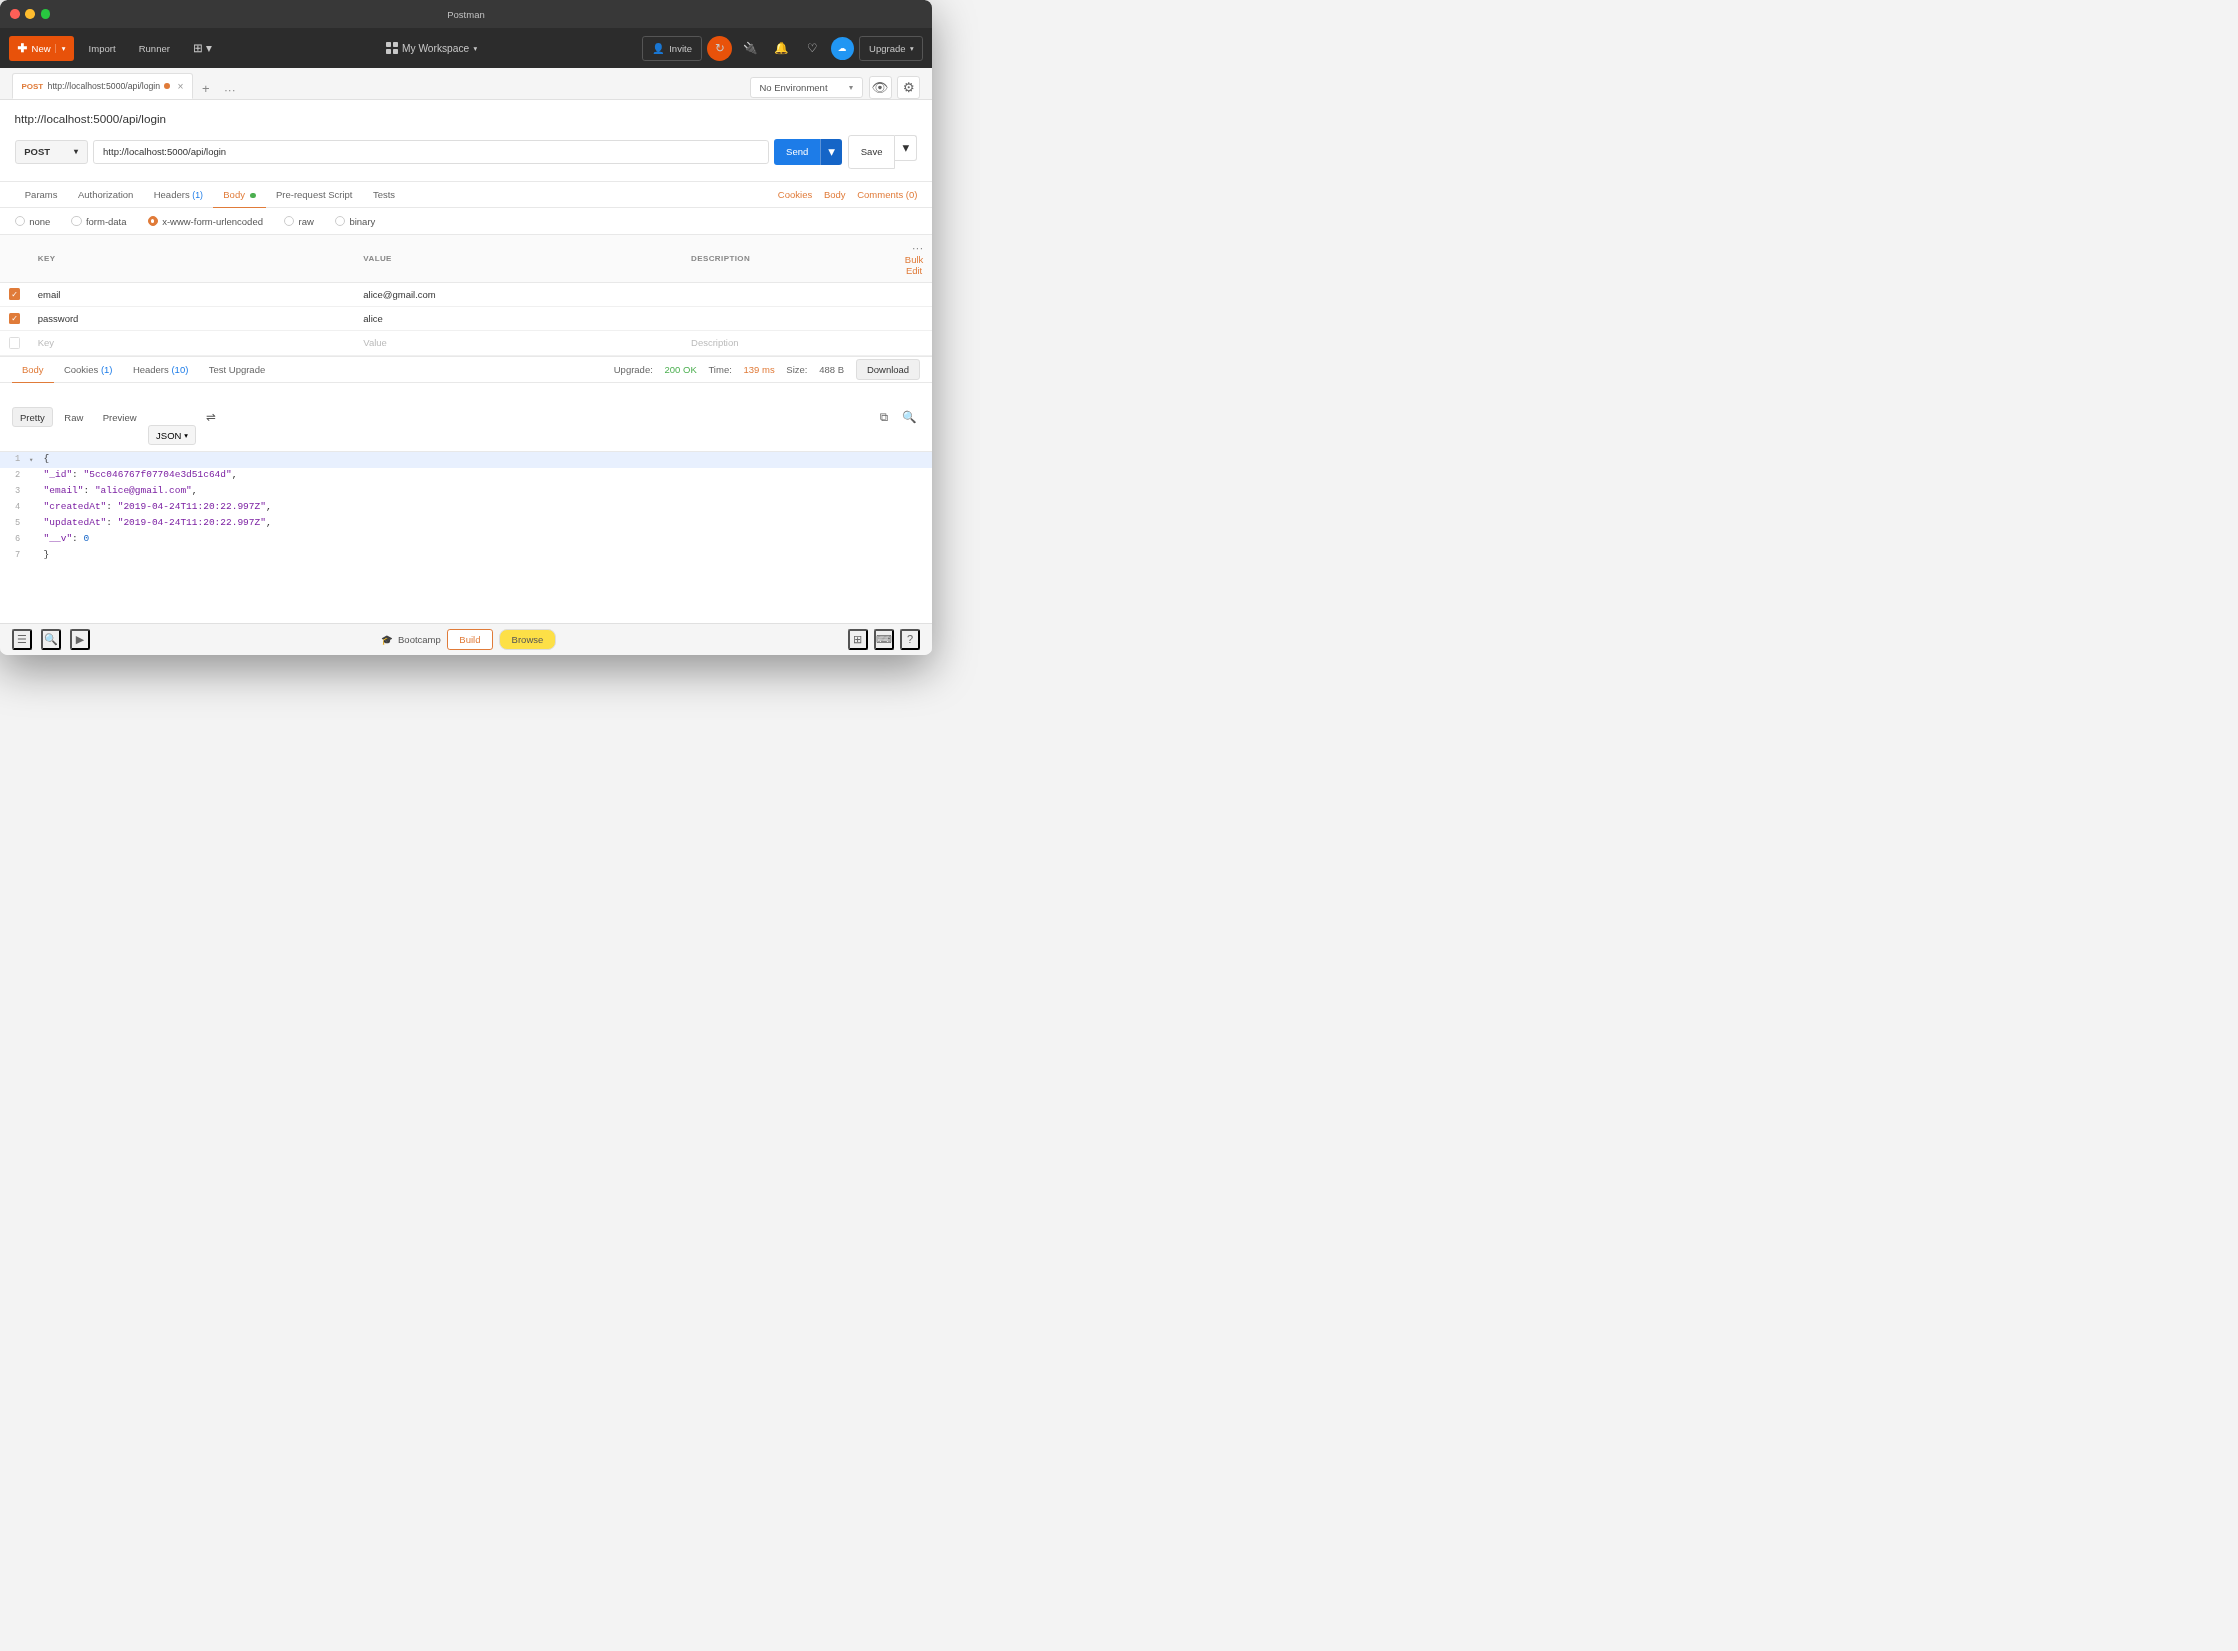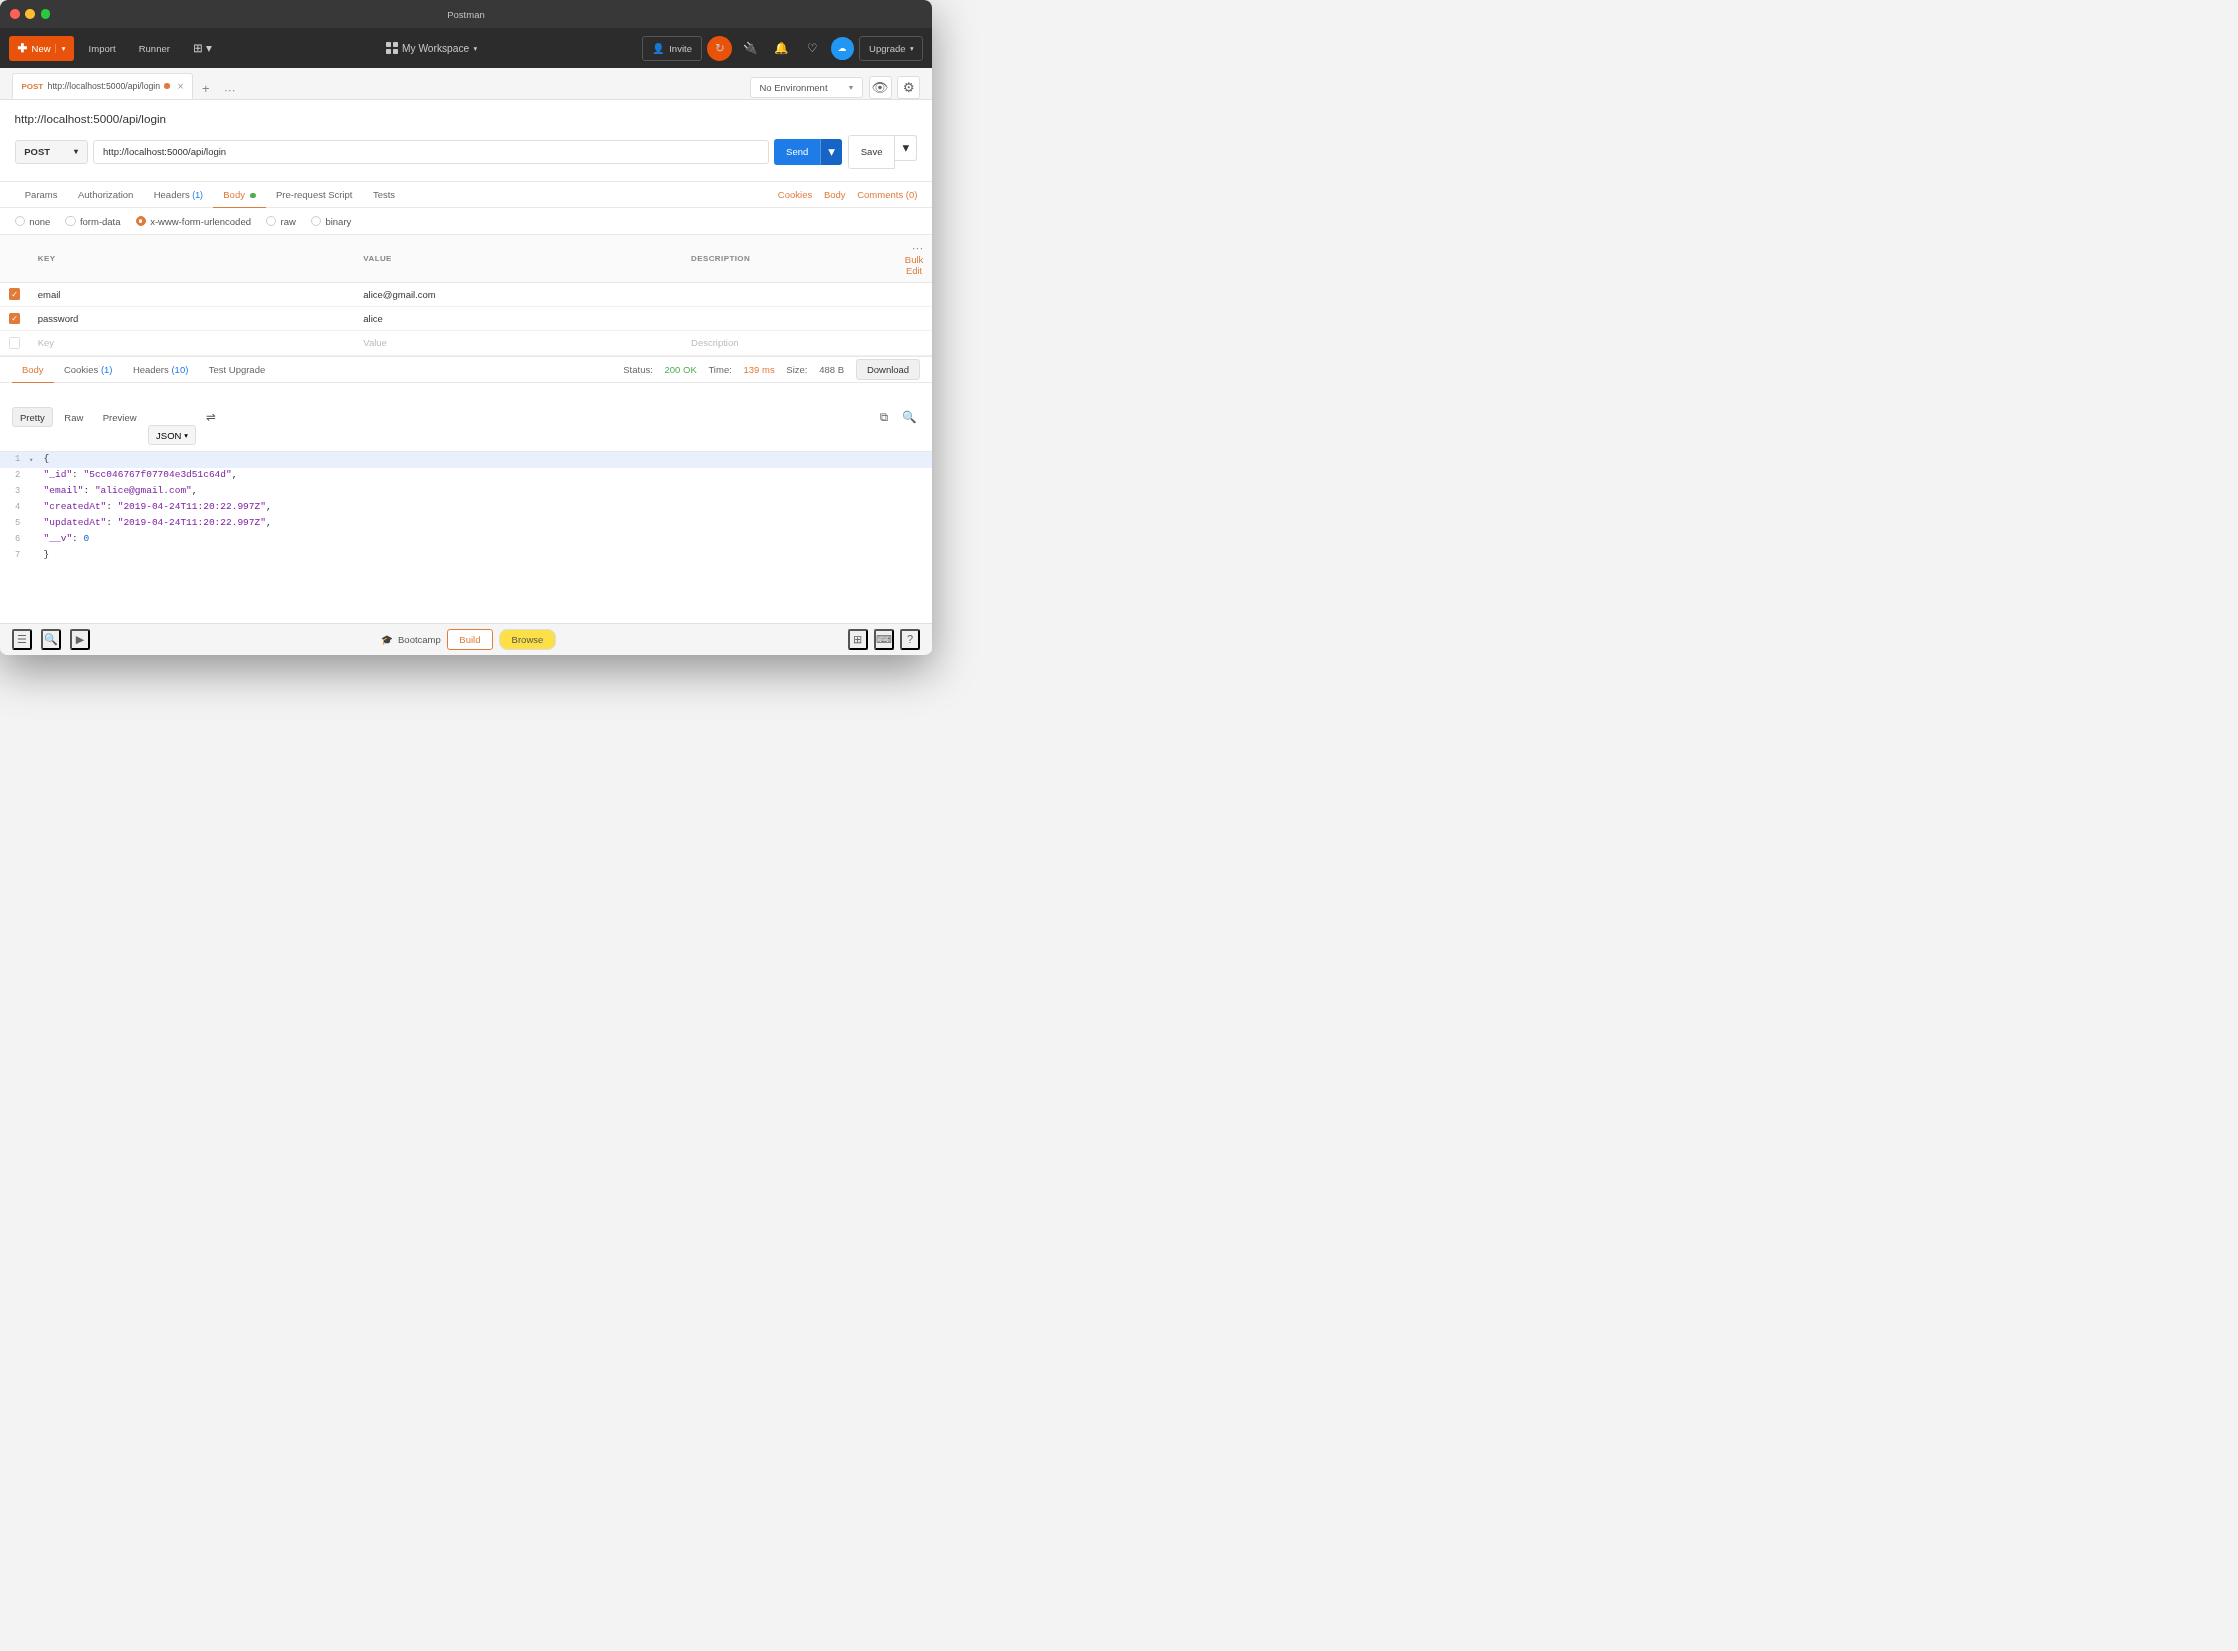--- a/index.html
+++ b/index.html
@@ -320,21 +320,21 @@
       color: #e07b39;
       cursor: pointer;
       text-decoration: none;
     }
 
     
     .body-type-row {
       display: flex;
       align-items: center;
       padding: 7.3px 14.6px;
-      gap: 15px;
+      gap: 21px;
       border-bottom: 0.7px solid #e8e8e8;
     }
     .radio-option {
       display: flex;
       align-items: center;
       gap: 4.4px;
       font-size: 9.5px;
       color: #555;
       cursor: pointer;
     }
@@ -798,21 +798,21 @@
       <div class="resp-tab active">Body</div>
       <div class="resp-tab">
         Cookies <span class="badge">(1)</span>
       </div>
       <div class="resp-tab">
         Headers <span class="badge">(10)</span>
       </div>
       <div class="resp-tab">Test Upgrade</div>
 
       <div class="resp-status-bar">
-        <span style="color:#666;">Status: </span>
+        <span style="color:#666;">Upgrade: </span>
         <span class="status-ok">200 OK</span>
         <span style="color:#666;">Time: </span>
         <span class="status-value orange">139 ms</span>
         <span style="color:#666;">Size: </span>
         <span class="status-value" style="color:#666;">488 B</span>
         <button class="download-btn">Download</button>
       </div>
     </div>
 
     <div class="format-bar">

